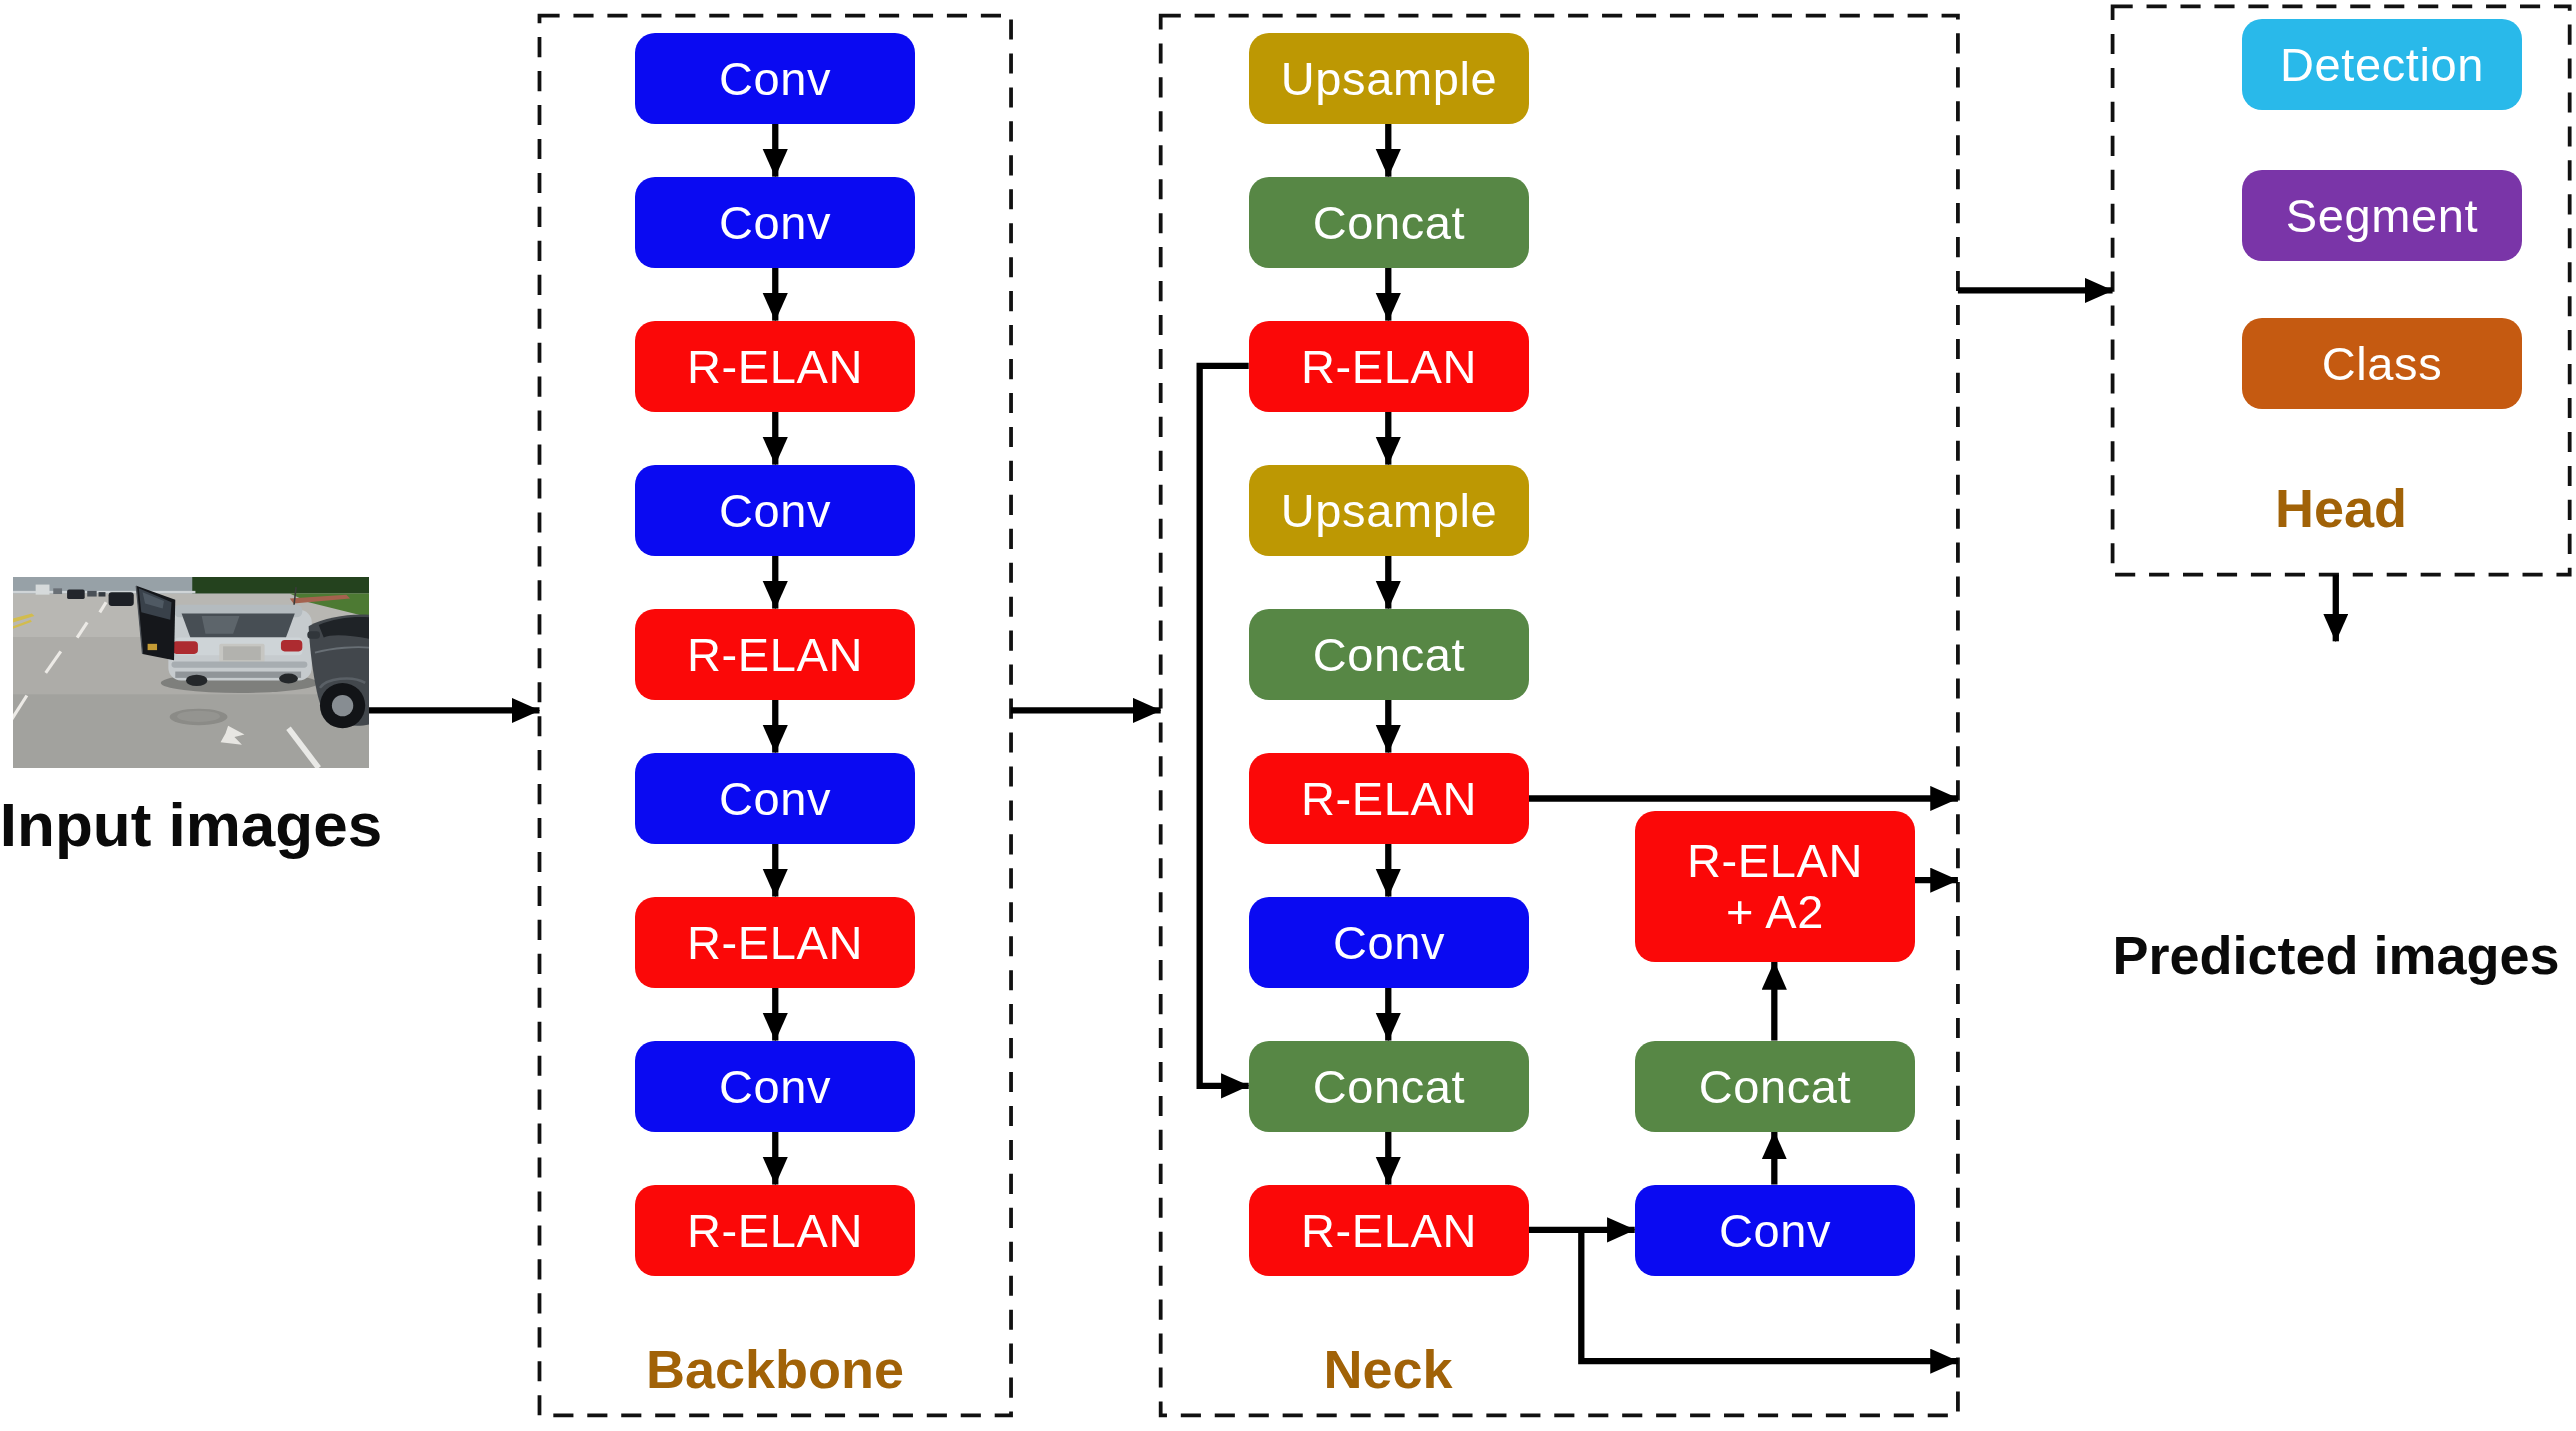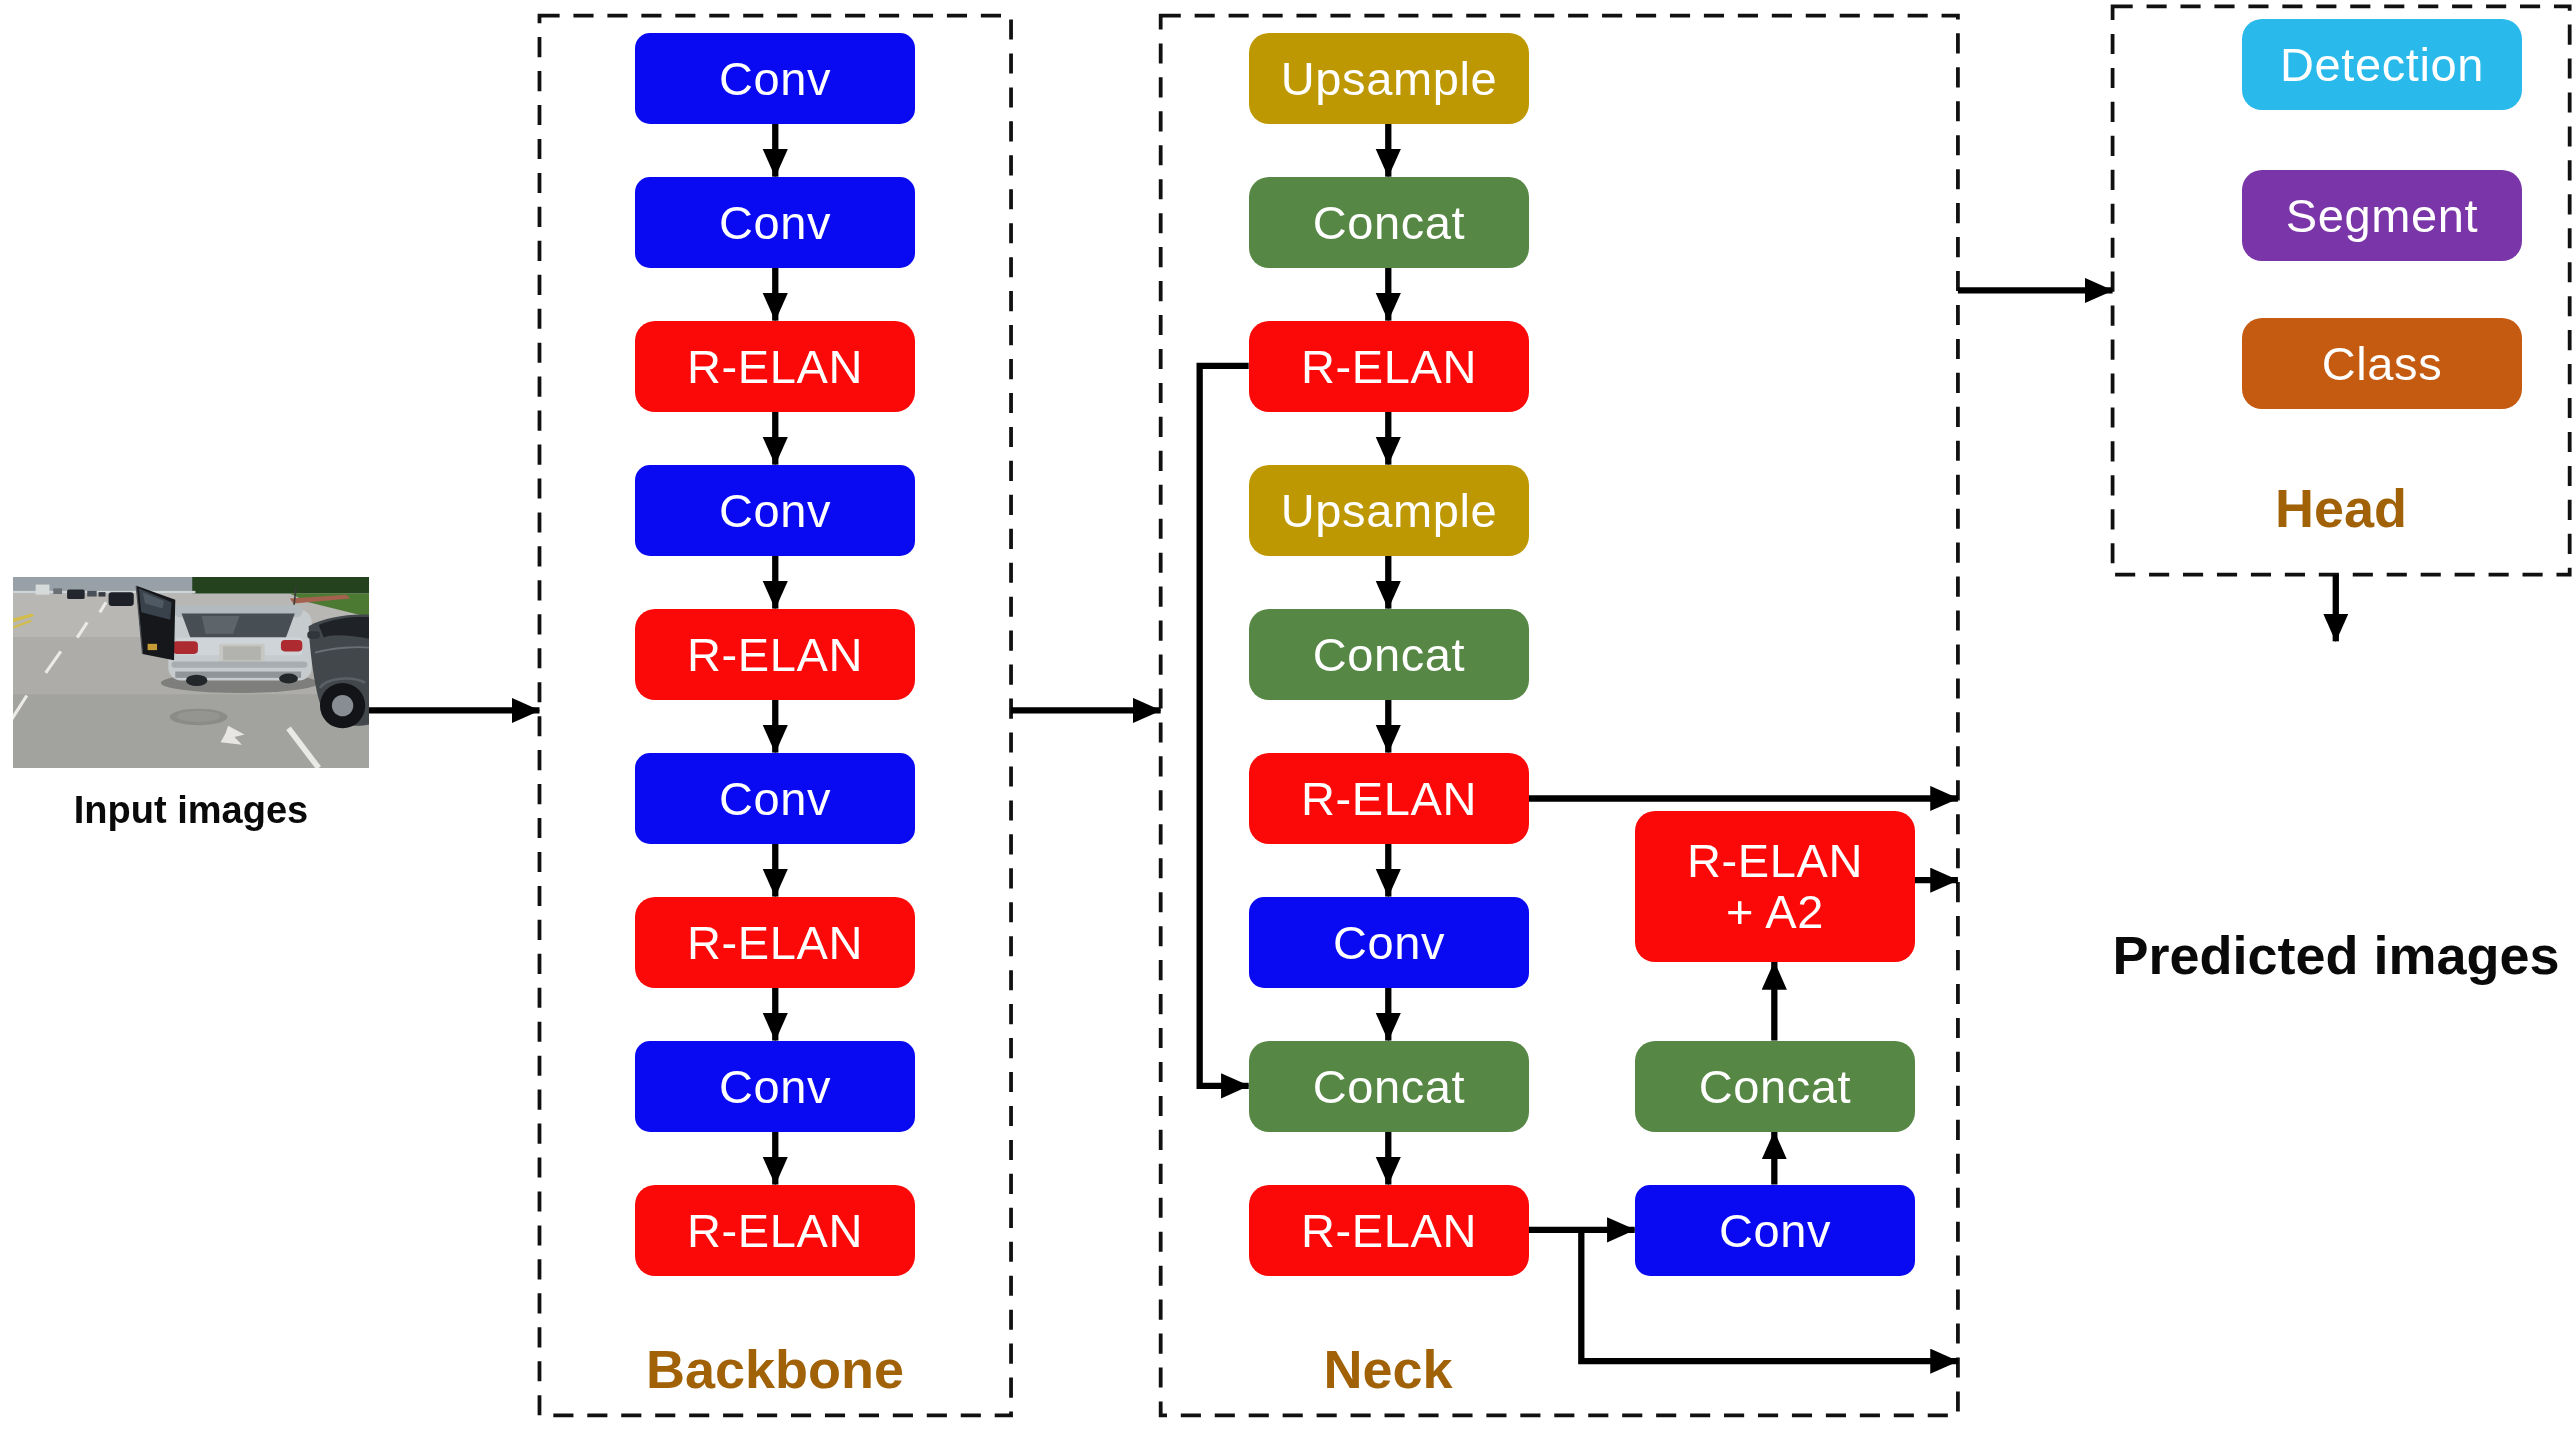--- a/index.html
+++ b/index.html
@@ -5,21 +5,21 @@
   html,body{margin:0;padding:0;background:#ffffff;}
   body{width:2576px;height:1431px;position:relative;overflow:hidden;
        font-family:"Liberation Sans","DejaVu Sans",sans-serif;}
   #canvas{position:absolute;left:0;top:0;width:2576px;height:1431px;}
   #wires{position:absolute;left:0;top:0;width:2576px;height:1431px;z-index:1;}
   .box{position:absolute;z-index:2;border-radius:20px;color:#ffffff;
        display:flex;align-items:center;justify-content:center;
        font-size:47px;letter-spacing:0.6px;text-align:center;}
   .w445{width:280px;height:91px;}
   .two-line{white-space:pre-line;line-height:1.08;}
-  .c-conv{background:#0a0af2;border-radius:15px;}
+  .c-conv{background:#0a0af2;}
   .c-relan{background:#fb0808;}
   .c-concat{background:#578745;}
   .c-upsample{background:#bd9803;}
   .c-detection{background:#29b9ea;}
   .c-segment{background:#7a35a8;}
   .c-class{background:#c55a11;}
   .section-label{position:absolute;z-index:2;font-weight:bold;color:#a16207;
        font-size:54px;transform:translateX(-50%);white-space:nowrap;}
   .caption{position:absolute;z-index:2;font-weight:bold;color:#0a0a0a;
        font-size:53px;transform:translateX(-50%);white-space:nowrap;}
@@ -138,21 +138,21 @@
         <path d="M470,78 C496,64 534,58 566,60 L566,234 C540,240 508,234 490,206 C480,180 472,120 470,78 Z" fill="#42474c"></path>
         <path d="M486,76 C510,66 540,62 566,64 L566,98 C536,92 506,90 494,96 Z" fill="#1f2327"></path>
         <path d="M480 120 C510 112 546 110 566 112" stroke="#686f75" stroke-width="3" fill="none"></path>
         <rect x="468" y="86" width="20" height="12" rx="5" fill="#31363b"></rect>
         <circle cx="524" cy="204" r="36" fill="#121417"></circle>
         <circle cx="524" cy="204" r="17" fill="#878d92"></circle>
         <path d="M488 176 C498 160 540 156 560 168" stroke="#5a6066" stroke-width="4" fill="none"></path>
       </g>
     </svg>
   </div>
-  <div class="caption" style="left:191px;top:789px;font-size:38px;">Input images</div>
+  <div class="caption" style="left:191px;top:789px;font-size:62px;">Input images</div>
 
   <div class="section-label" style="left:775px;top:1338px;">Backbone</div>
 
   <div class="box w445 c-conv" style="left:635px;top:33px;">Conv</div>
   <div class="box w445 c-conv" style="left:635px;top:177px;">Conv</div>
   <div class="box w445 c-relan" style="left:635px;top:321px;">R-ELAN</div>
   <div class="box w445 c-conv" style="left:635px;top:465px;">Conv</div>
   <div class="box w445 c-relan" style="left:635px;top:609px;">R-ELAN</div>
   <div class="box w445 c-conv" style="left:635px;top:753px;">Conv</div>
   <div class="box w445 c-relan" style="left:635px;top:897px;">R-ELAN</div>

